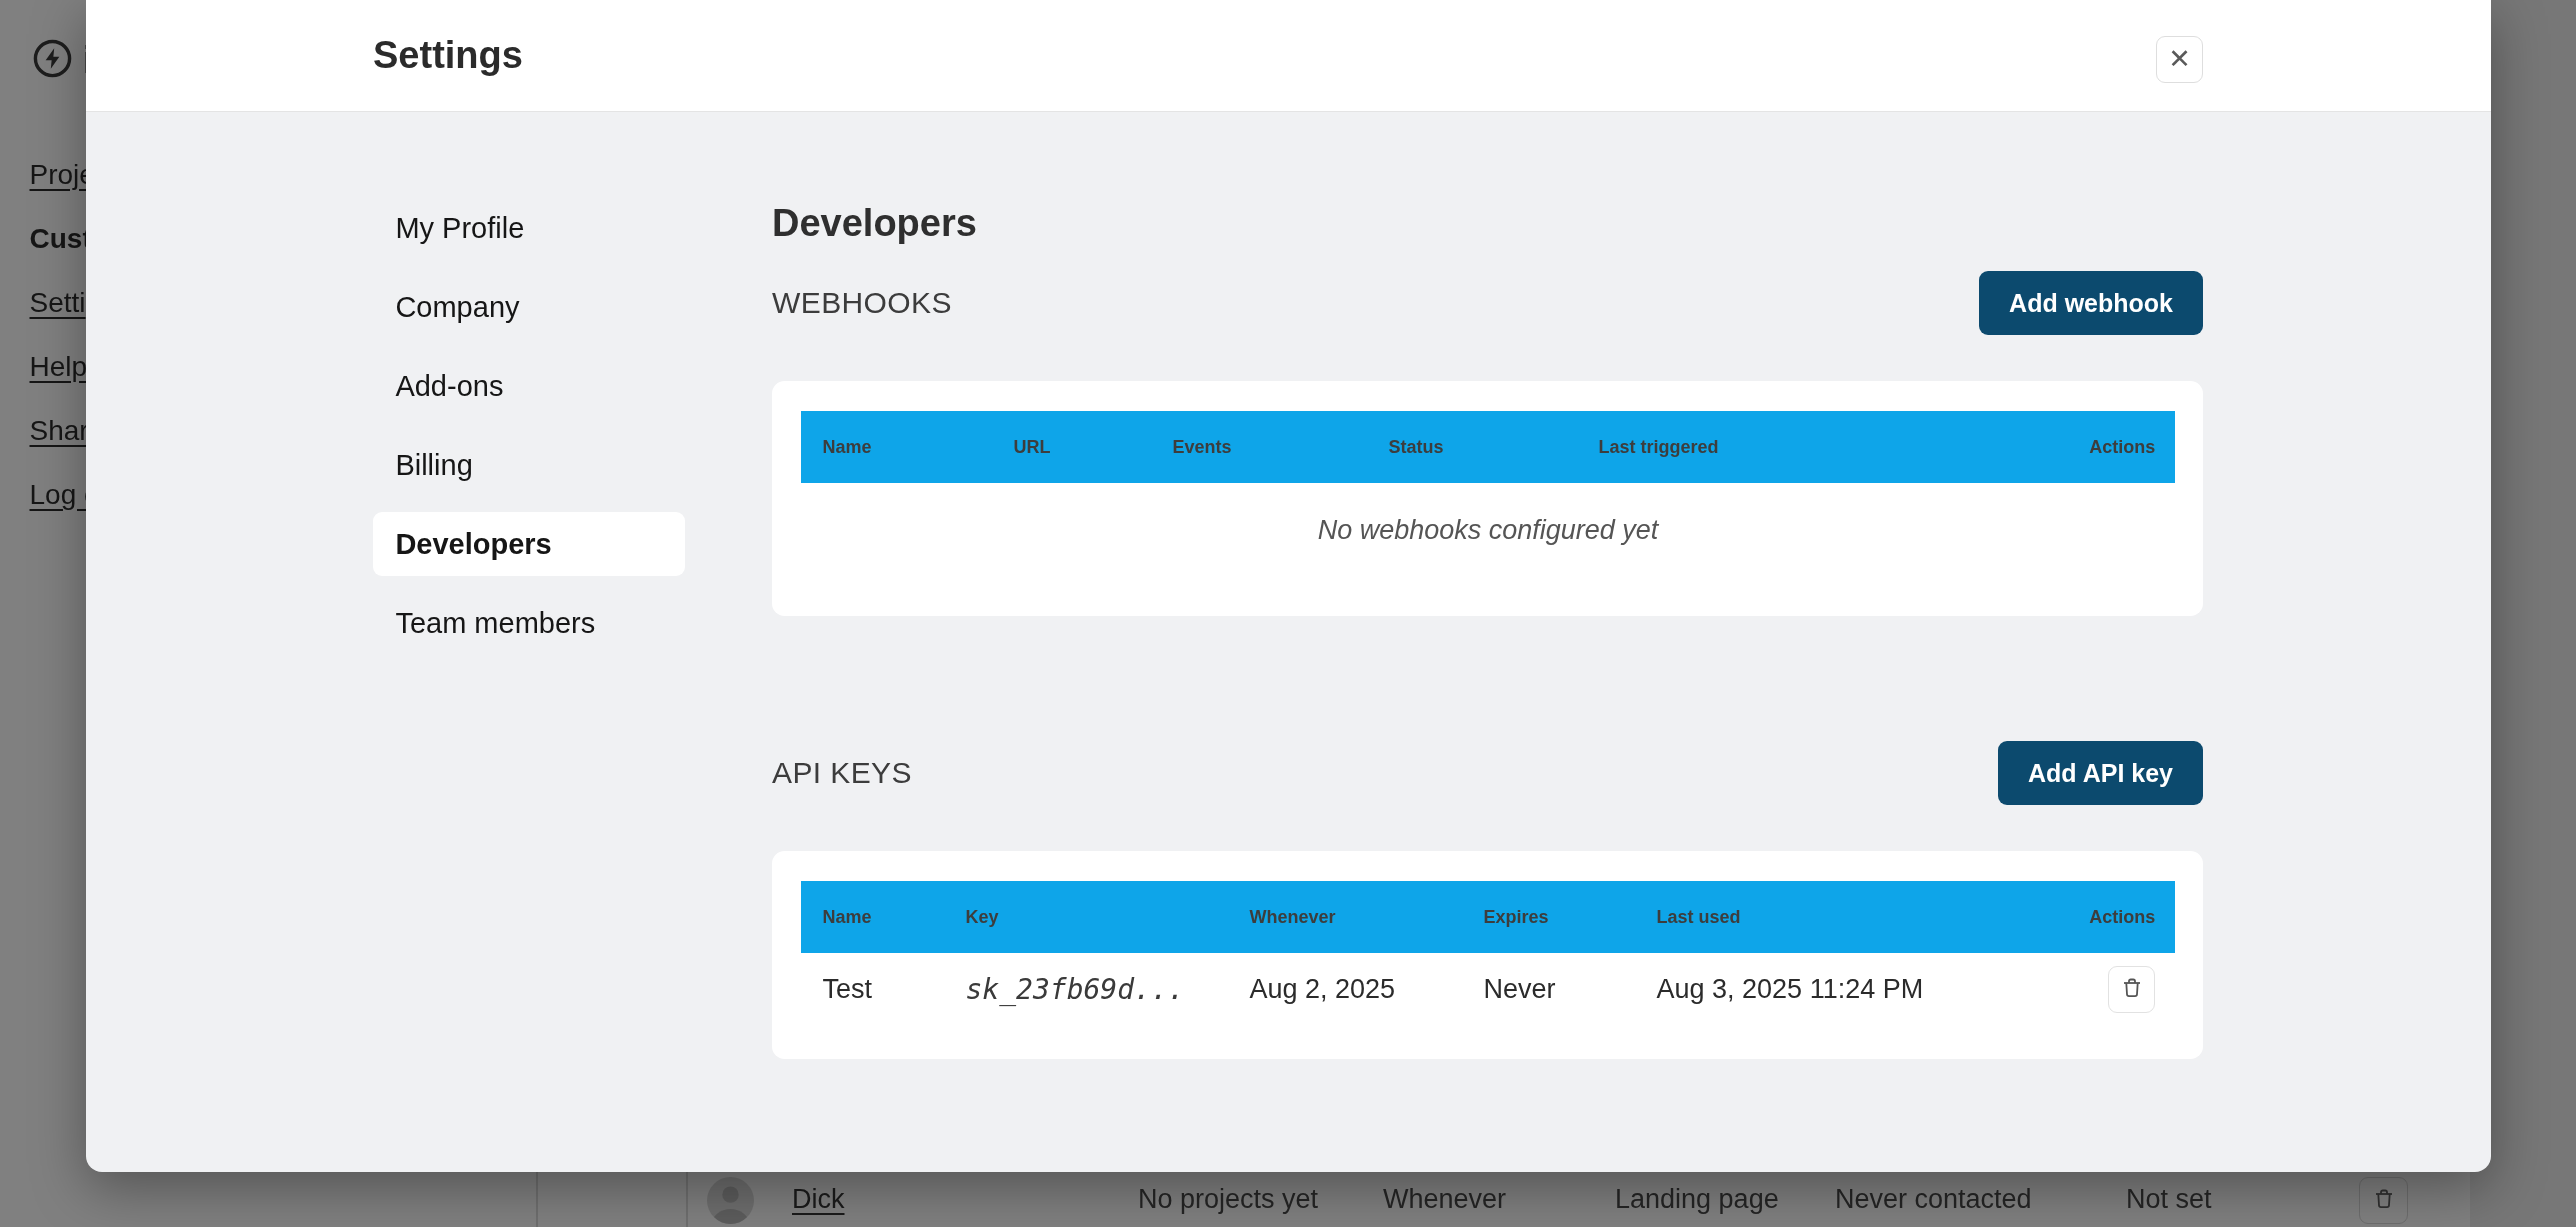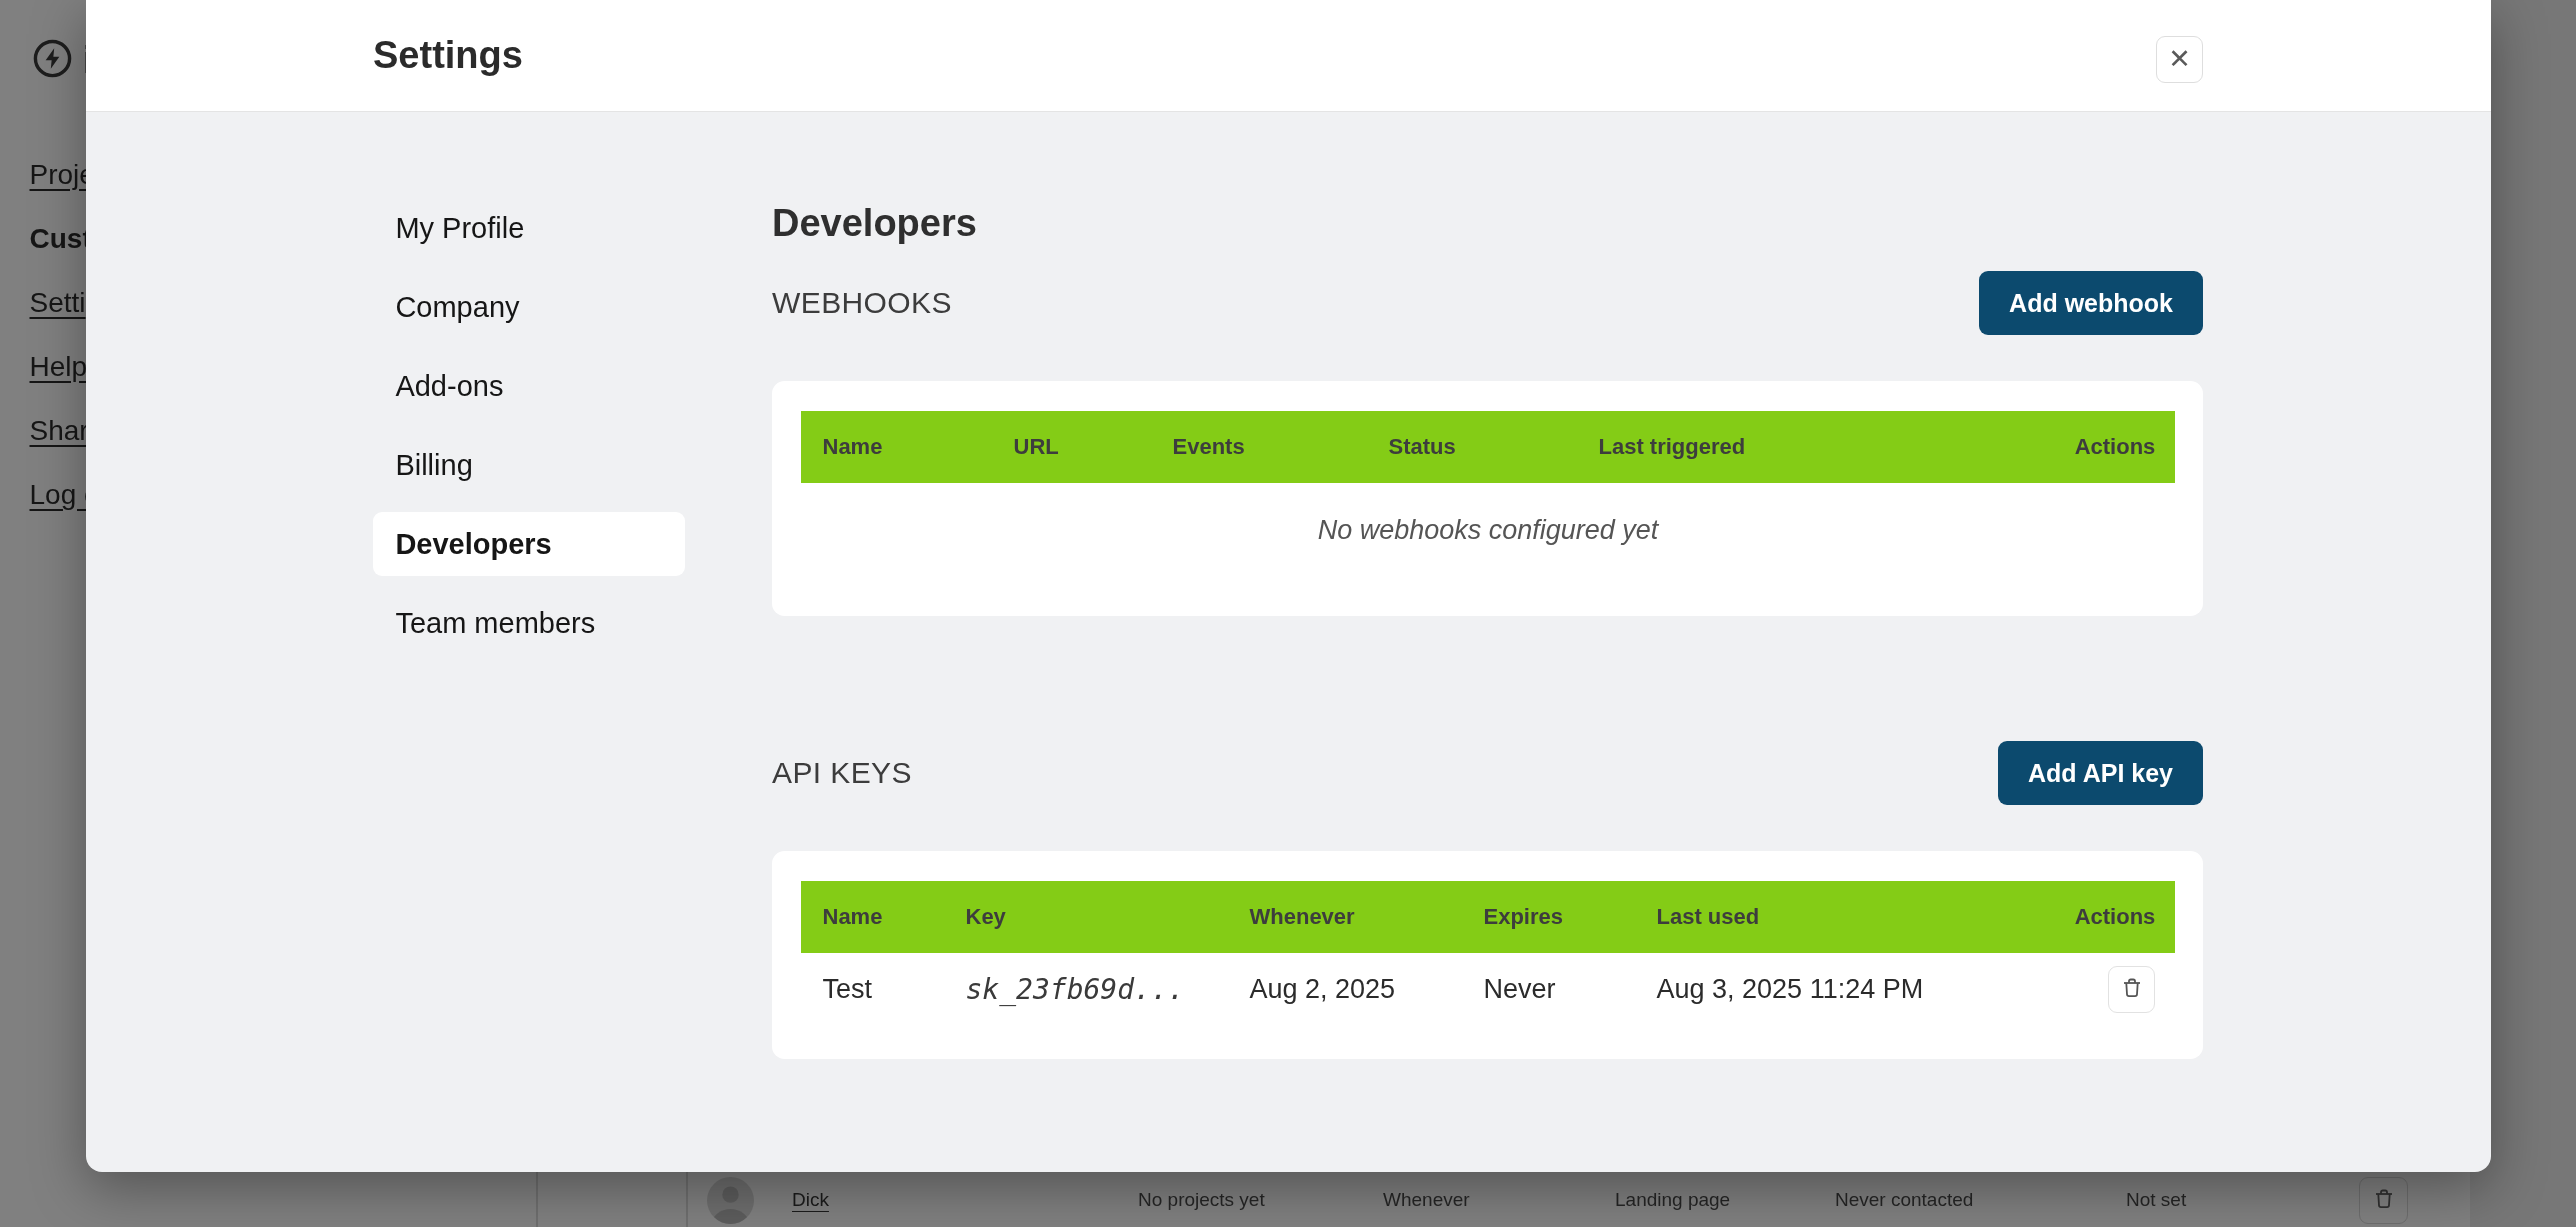--- a/index.html
+++ b/index.html
@@ -23,21 +23,21 @@
     text-underline-offset:5.4px; display:flex; align-items:center; white-space:nowrap; cursor:pointer;
   }
   .app-sidenav .side-link.current { font-weight:700; text-decoration:none; cursor:default; }
 
   .app-bottom-row { position:absolute; left:0; top:1172px; width:2470px; height:55px; background:#fff; }
   .row-divider { position:absolute; top:0; width:1.8px; height:55px; background:#dcdcdc; }
   .bottom-avatar { position:absolute; left:707px; top:4.5px; width:47px; height:47px; border-radius:50%;
     background:#d9d9d9; overflow:hidden; }
   .bottom-avatar svg { width:47px; height:47px; }
   .cell-text { position:absolute; top:0; height:55px; display:flex; align-items:center;
-    font-size:19px; color:#3f3f3f; white-space:nowrap; }
+    font-size:27px; color:#3f3f3f; white-space:nowrap; }
   .cell-link { color:#2a2a2a; text-decoration:underline; text-underline-offset:4.5px; cursor:pointer; }
   .bottom-trash-btn { position:absolute; left:2359px; top:4.5px; width:49px; height:47px;
     background:#fff; border:1.8px solid #d6d6d6; border-radius:9px;
     display:flex; align-items:center; justify-content:center; color:#555; cursor:pointer; }
   .bottom-trash-btn svg { width:24px; height:24px; }
 
   
   .overlay { position:absolute; inset:0; background:rgba(15,15,15,0.53); z-index:5; }
 
   
@@ -77,23 +77,23 @@
   .dark-btn {
     height:64px; padding:0 30px; background:#0c4a6e; color:#fff; border:none; border-radius:9px;
     font-family:inherit; font-size:25px; font-weight:600; cursor:pointer; display:flex; align-items:center;
   }
 
   .card { position:absolute; left:0; width:1431px; background:#fff; border-radius:12.5px; }
   .card.webhooks-card { top:381px; height:235px; }
   .card.apikeys-card  { top:851px; height:208px; }
 
   .table-head {
-    position:absolute; left:29px; top:30px; width:1374px; height:72px; background:#84cc16;
+    position:absolute; left:29px; top:30px; width:1374px; height:72px; background:#0ea5e9;
     display:grid; align-items:center; padding:0 19.7px 0 21.5px;
-    font-size:22px; font-weight:700; color:#3d3d3d;
+    font-size:18px; font-weight:700; color:#3d3d3d;
   }
   .webhooks-card .table-head { grid-template-columns:191px 159px 216px 210px 1fr 107px; }
   .apikeys-card  .table-head { grid-template-columns:143px 284px 234px 173px 1fr 107px; }
   .table-head .col-actions { justify-self:end; }
 
   .empty-msg { position:absolute; left:29px; top:134px; width:1374px; text-align:center;
     font-size:27px; font-style:italic; color:#555; }
 
   .table-row {
     position:absolute; left:29px; top:102px; width:1374px;

